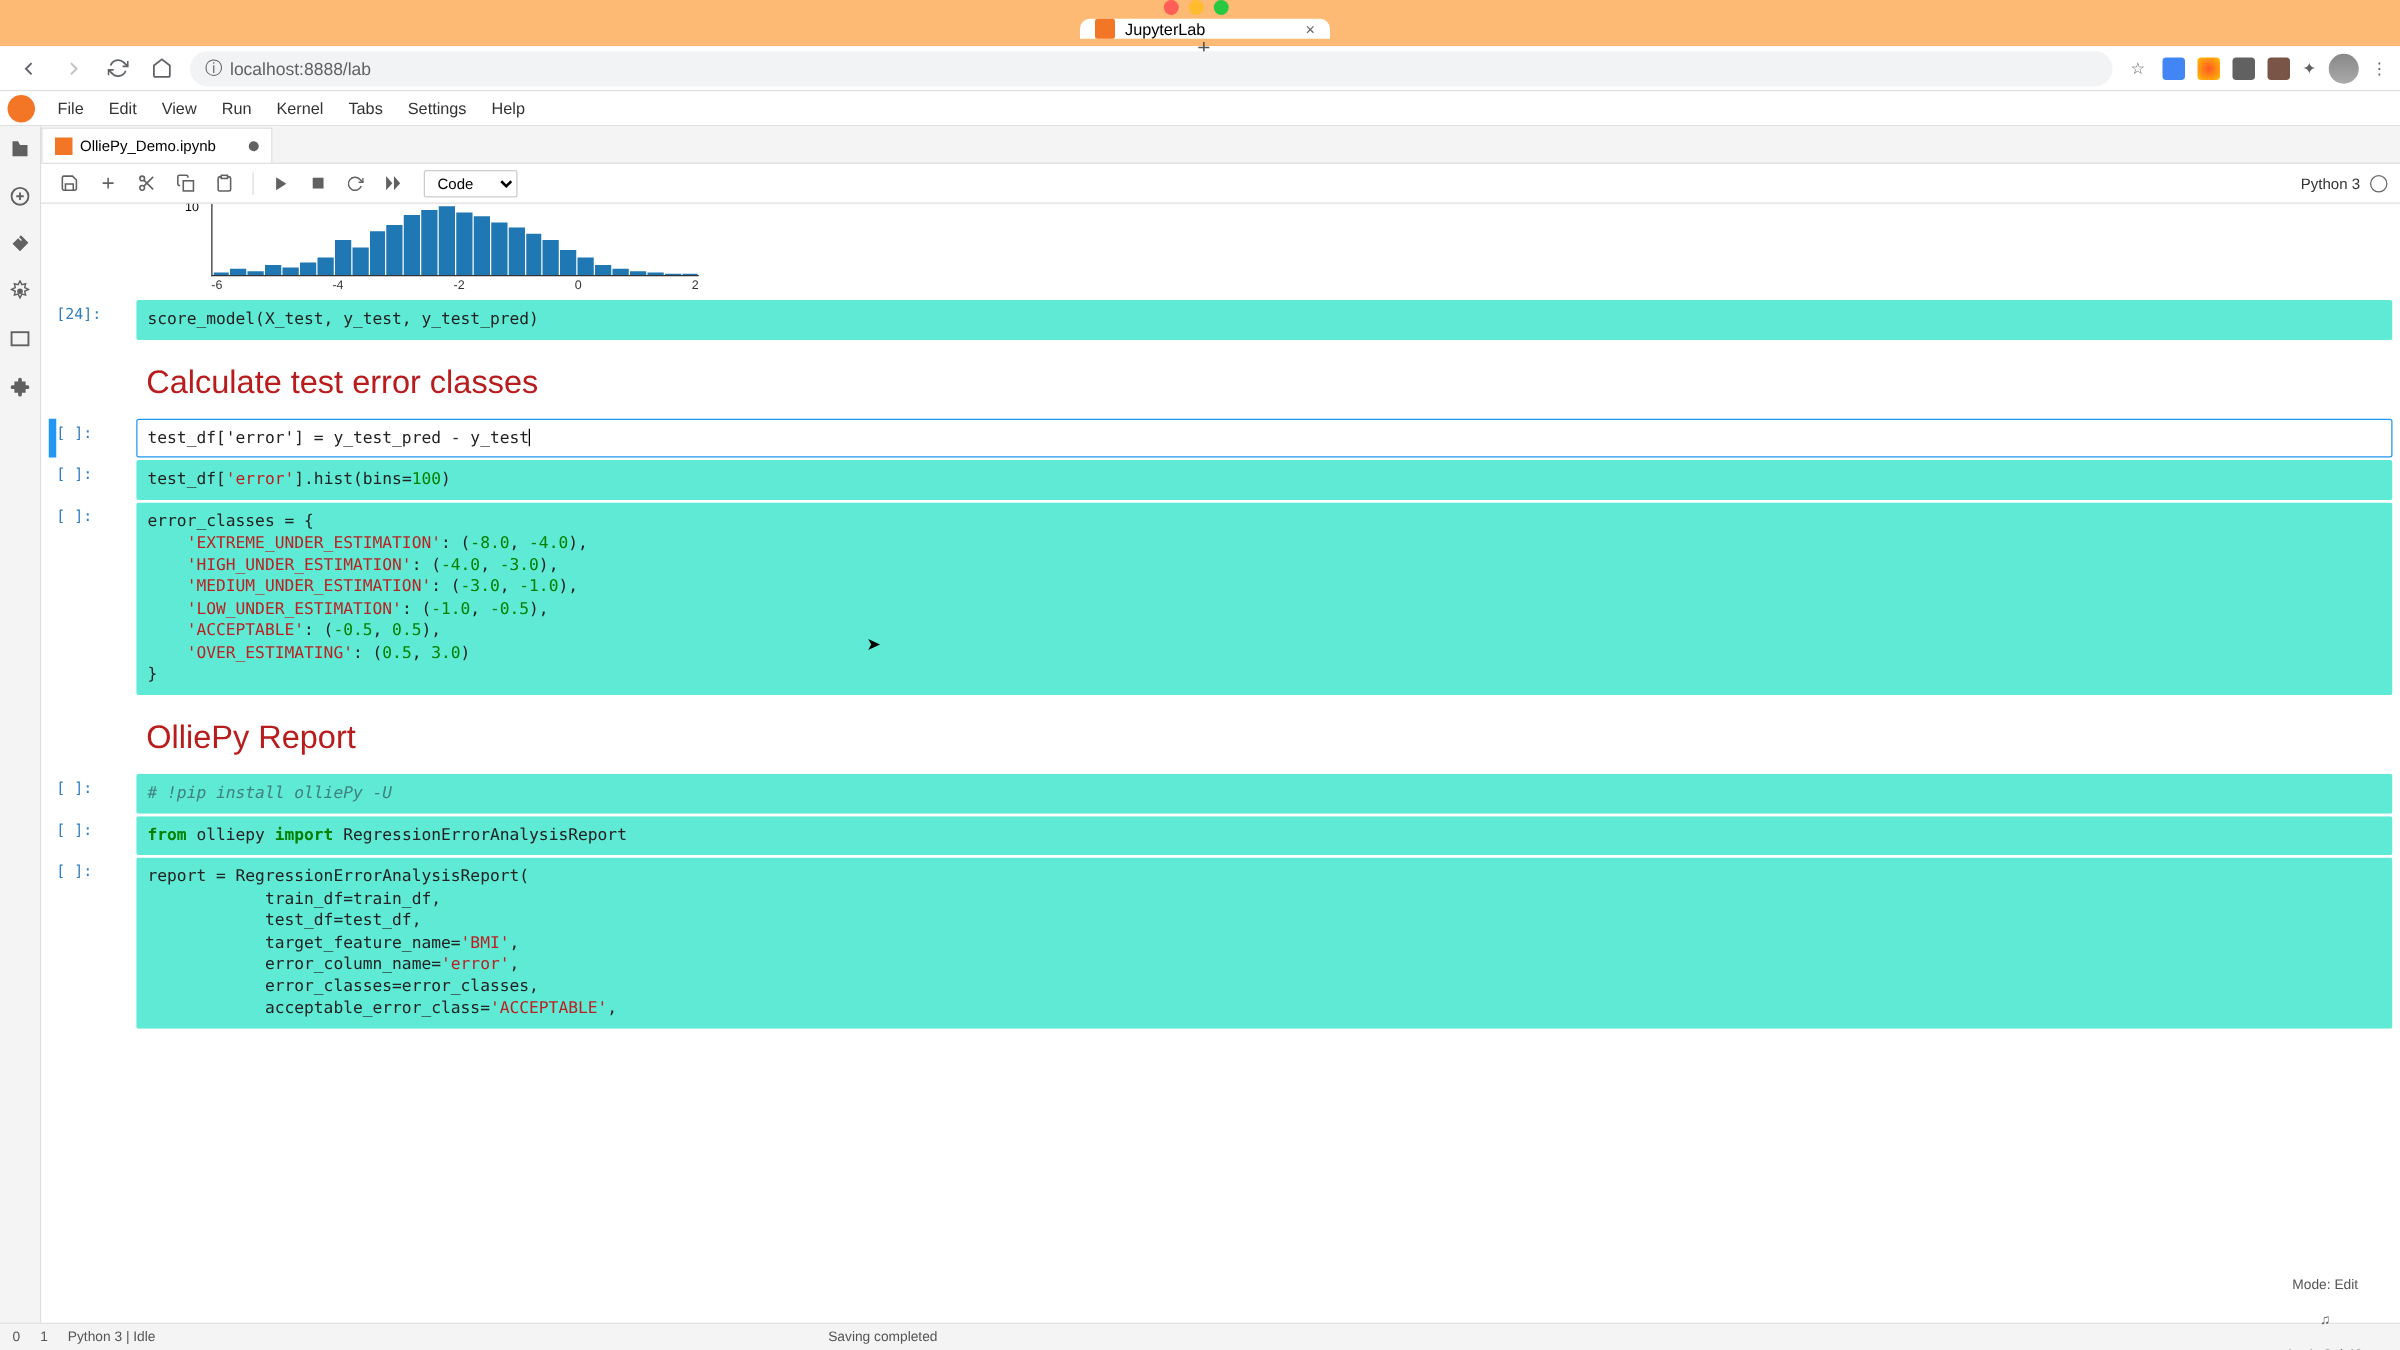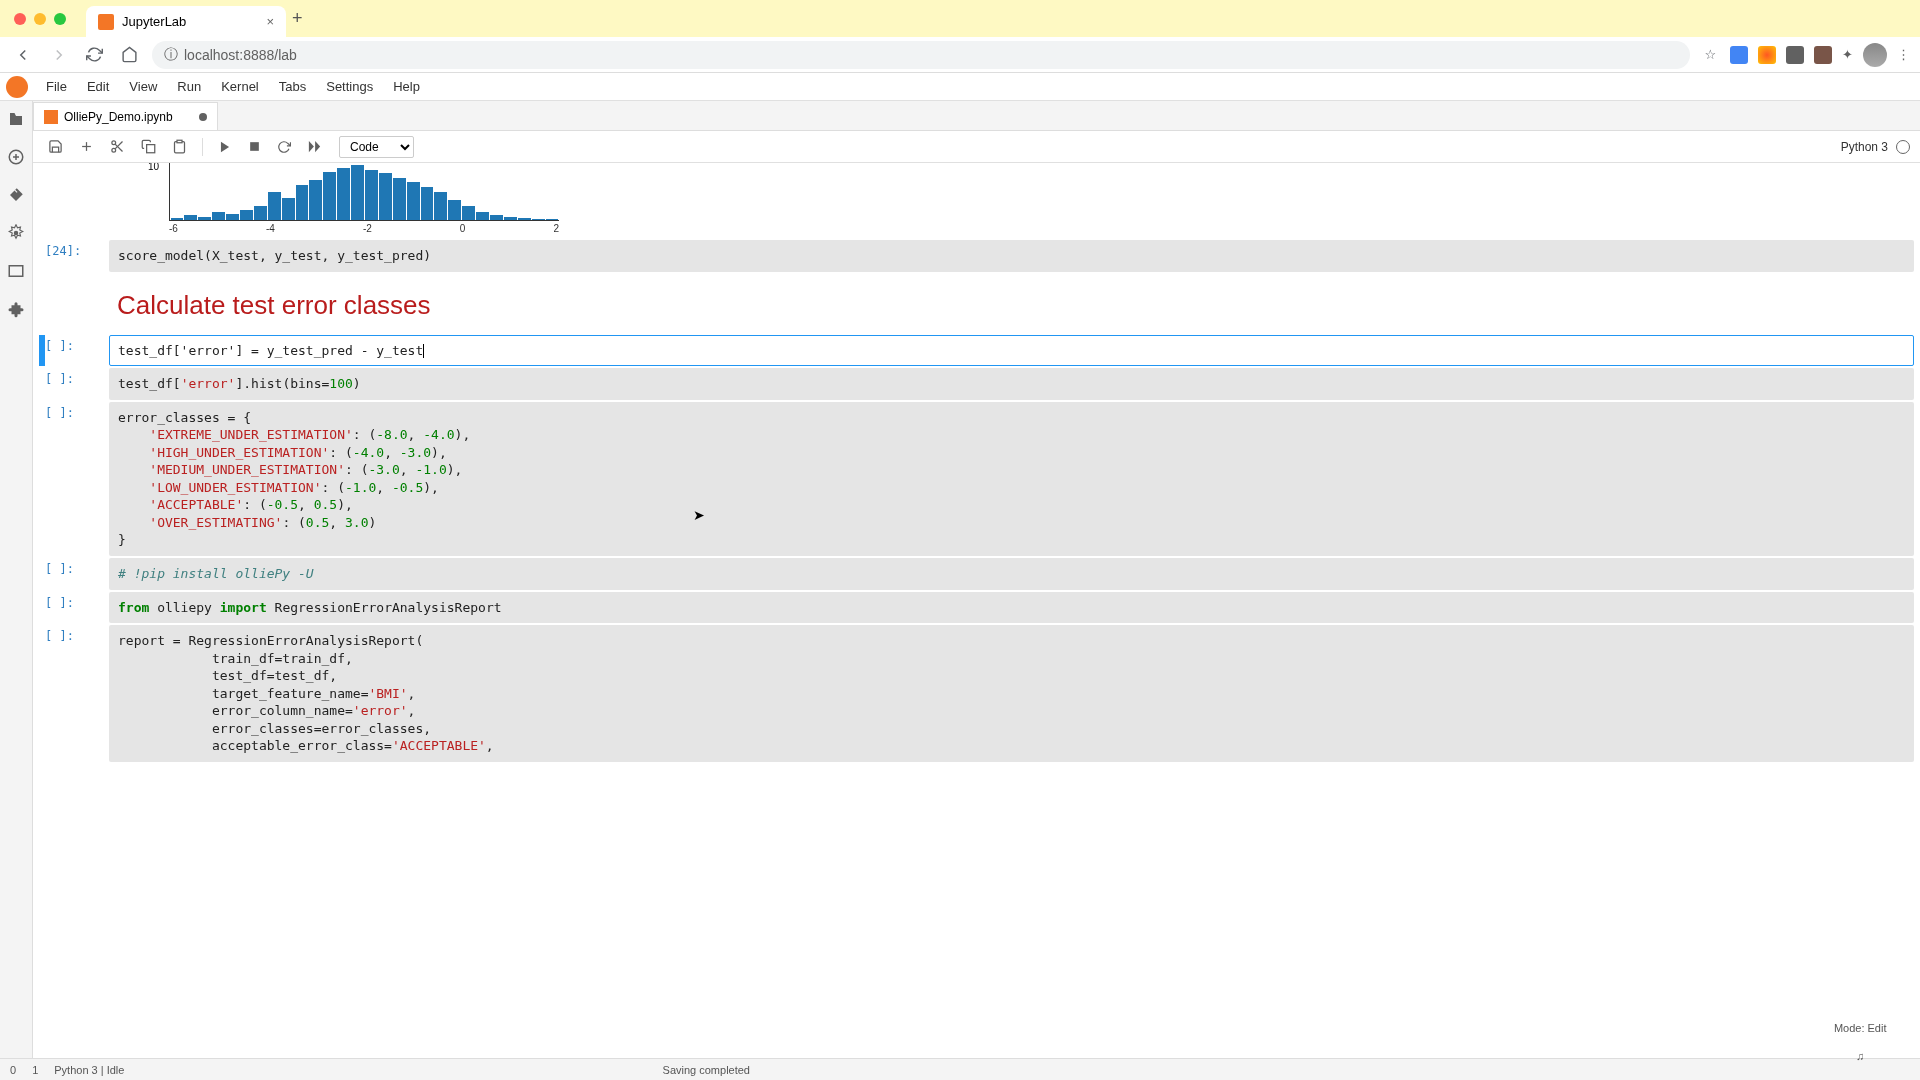--- a/index.html
+++ b/index.html
@@ -1,17 +1,17 @@
 <!DOCTYPE html>
 <html><head>
 <meta charset="utf-8">
 <style>
 * { margin: 0; padding: 0; box-sizing: border-box; }
 body { font-family: -apple-system, BlinkMacSystemFont, "Segoe UI", Helvetica, Arial, sans-serif; font-size: 13px; background: #f5f5f5; height: 1080px; width: 1920px; overflow: hidden; }
-.browser-chrome { background: #fef9c3; height: 37px; display: flex; align-items: center; padding: 0 8px; }
+.browser-chrome { background: #fdba74; height: 37px; display: flex; align-items: center; padding: 0 8px; flex-direction: column; }
 .traffic-lights { display: flex; gap: 8px; margin-left: 6px; margin-right: 12px; }
 .tl { width: 12px; height: 12px; border-radius: 50%; }
 .tl-red { background: #ff5f57; } .tl-yellow { background: #febc2e; } .tl-green { background: #28c840; }
 .tab { background: #fff; height: 32px; border-radius: 8px 8px 0 0; display: flex; align-items: center; padding: 0 12px; gap: 8px; margin-left: 8px; min-width: 200px; position: relative; top: 3px; }
 .tab .favicon { width: 16px; height: 16px; background: #f37626; border-radius: 2px; }
 .tab .close { color: #666; cursor: pointer; margin-left: auto; }
 .new-tab { margin-left: 6px; color: #555; font-size: 18px; cursor: pointer; }
 .addr-bar { background: #fff; height: 36px; display: flex; align-items: center; padding: 0 10px; gap: 10px; border-bottom: 1px solid #ddd; }
 .addr-btn { color: #5f6368; cursor: pointer; padding: 4px; display: flex; align-items: center; }
 .url-box { flex: 1; background: #f1f3f4; border-radius: 16px; height: 28px; display: flex; align-items: center; padding: 0 12px; color: #616161; font-size: 14px; gap: 6px; }
@@ -34,21 +34,21 @@
 .tb-btn { padding: 2px 5px; cursor: pointer; color: #616161; display: flex; align-items: center; }
 .tb-sep { width: 1px; height: 18px; background: #ddd; margin: 0 4px; }
 .cell-type-select { border: 1px solid #ccc; padding: 2px 18px 2px 6px; font-size: 12px; border-radius: 2px; background: #fff; margin-left: 6px; }
 .kernel-status { margin-left: auto; display: flex; align-items: center; gap: 8px; font-size: 12px; color: #333; }
 .kernel-circle { width: 14px; height: 14px; border: 1.5px solid #666; border-radius: 50%; }
 .notebook-body { flex: 1; overflow-y: auto; padding: 0 6px 20px 6px; }
 .cell { display: flex; margin: 2px 0; }
 .cell-gutter { width: 6px; }
 .cell.selected .cell-gutter { background: #2196f3; }
 .prompt { width: 64px; text-align: left; padding: 4px 8px 0 0; font-family: "Menlo", monospace; font-size: 12px; color: #307fc1; }
-.input-area { flex: 1; padding: 6px 8px; font-family: "Menlo", monospace; font-size: 13px; line-height: 1.35; white-space: pre; color: #222; border: 1px solid transparent; background: #e5e5e5; border-radius: 2px; }
+.input-area { flex: 1; padding: 6px 8px; font-family: "Menlo", monospace; font-size: 13px; line-height: 1.35; white-space: pre; color: #222; border: 1px solid transparent; background: #5eead4; border-radius: 2px; }
 .cell.selected.editing .input-area { border: 1px solid #2196f3; background: #fff; }
 .output-area { flex: 1; padding: 4px 8px; font-family: "Menlo", monospace; font-size: 12.5px; line-height: 1.35; white-space: pre; color: #222; }
 .markdown { flex: 1; padding: 6px 8px; }
 .markdown h2 { font-size: 26px; font-weight: 400; color: #b91c1c; margin: 10px 0 6px 0; }
 .histogram { width: 390px; height: 58px; border-left: 1px solid #333; border-bottom: 1px solid #333; margin-left: 130px; position: relative; background: linear-gradient(to top, transparent 0%, transparent 100%); padding-left: 23px; }
 .hist-bars { position: absolute; bottom: 0; left: 0; right: 0; display: flex; align-items: flex-end; height: 56px; }
 .hist-bar { flex: 1; background: #1f77b4; margin: 0 0.5px; }
 .hist-ylabel { position: absolute; left: -22px; top: -2px; font-size: 10px; font-family: sans-serif; }
 .hist-xticks { display: flex; justify-content: space-between; font-size: 10px; padding: 2px 0; margin-left: 130px; width: 390px; font-family: sans-serif; color: #333; }
 .tok-str { color: #ba2121; }
@@ -308,20 +308,27 @@
         <div class="input-area" id="cellC">error_classes = {
     <span class="tok-str">'EXTREME_UNDER_ESTIMATION'</span>: (<span class="tok-num">-8.0</span>, <span class="tok-num">-4.0</span>),
     <span class="tok-str">'HIGH_UNDER_ESTIMATION'</span>: (<span class="tok-num">-4.0</span>, <span class="tok-num">-3.0</span>),
     <span class="tok-str">'MEDIUM_UNDER_ESTIMATION'</span>: (<span class="tok-num">-3.0</span>, <span class="tok-num">-1.0</span>),
     <span class="tok-str">'LOW_UNDER_ESTIMATION'</span>: (<span class="tok-num">-1.0</span>, <span class="tok-num">-0.5</span>),
     <span class="tok-str">'ACCEPTABLE'</span>: (<span class="tok-num">-0.5</span>, <span class="tok-num">0.5</span>),
     <span class="tok-str">'OVER_ESTIMATING'</span>: (<span class="tok-num">0.5</span>, <span class="tok-num">3.0</span>)
 }</div>
       </div>
 
+      <div class="cell">
+        <div class="cell-gutter"></div>
+        <div class="prompt"></div>
+        <div class="markdown">
+            <h2>OlliePy Report</h2>
+          </div>
+      </div>
 
       <div class="cell">
         <div class="cell-gutter"></div>
         <div class="prompt">[ ]:</div>
         <div class="input-area" id="cellD"><span class="tok-comment"># !pip install olliePy -U</span></div>
       </div>
 
       <div class="cell">
         <div class="cell-gutter"></div>
         <div class="prompt">[ ]:</div>

